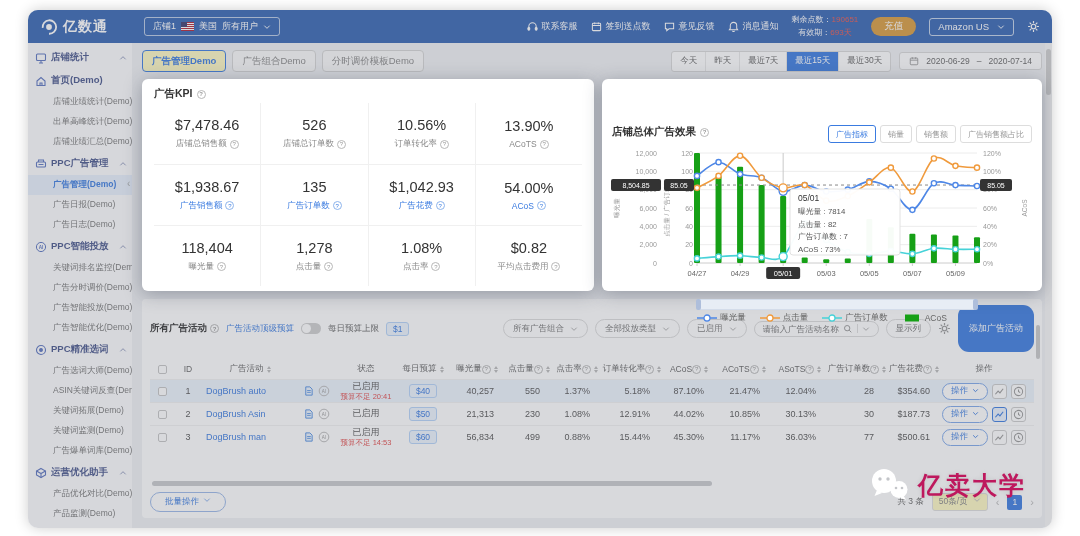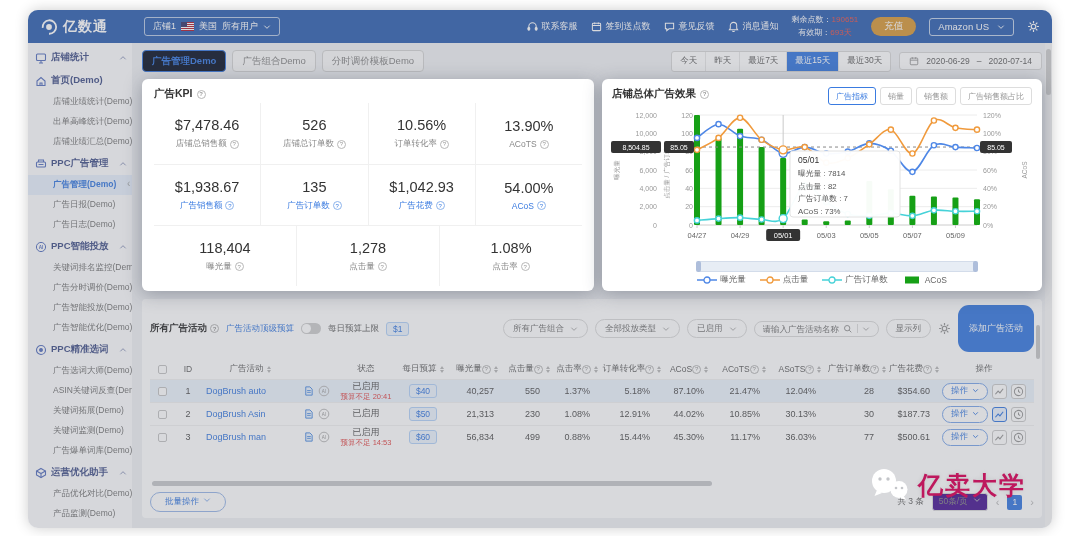--- a/index.html
+++ b/index.html
@@ -42,21 +42,21 @@
     white-space:nowrap; overflow:hidden; cursor:pointer; }
   .side-item.active { background:#e8f1fd; color:#3a7be0; font-weight:bold; }
   .side-collapse { position:absolute; left:99px; top:168px; color:#aaa; font-size:10px; z-index:6; cursor:pointer; }
 
   
   .main { position:absolute; left:104px; top:33px; right:0; bottom:0;
     padding:7px 10px; background:#f0f2f5; }
   .tabrow { display:flex; align-items:center; }
   .tab { border:1px solid #d5d5d5; background:#fafafa; color:#888; font-size:9.5px;
     padding:3.5px 9px; border-radius:4px; margin-right:6px; cursor:pointer; }
-  .tab.active { border-color:#3a7be0; color:#3a7be0; background:#0f172a; font-weight:bold; }
+  .tab.active { border-color:#3a7be0; color:#3a7be0; background:#fef9c3; font-weight:bold; }
   .dates { margin-left:auto; display:flex; align-items:center; }
   .dateseg { display:flex; border:1px solid #d9d9d9; border-radius:3px; overflow:hidden; background:#fff; }
   .seg { font-size:8.5px; color:#666; padding:3.5px 8px; border-left:1px solid #e8e8e8; cursor:pointer; white-space:nowrap; }
   .seg:first-child { border-left:none; }
   .seg.active { background:#3a7be0; color:#fff; }
   .daterange { display:flex; align-items:center; gap:7px; border:1px solid #d9d9d9;
     border-radius:3px; background:#fff; padding:3px 9px; font-size:8.5px; color:#666;
     margin-left:8px; cursor:pointer; }
 
   
@@ -74,21 +74,21 @@
   .kpi-grid { margin-top:2px; }
   .kpi-row { display:flex; height:61px; border-top:1px solid #f0f0f0; }
   .kpi-row:first-child { border-top:none; }
   .kpi-cell { flex:1; display:flex; flex-direction:column; align-items:center;
     justify-content:center; gap:5px; border-left:1px solid #f0f0f0; }
   .kpi-cell:first-child { border-left:none; }
   .kpi-val { font-size:14.5px; color:#333; }
   .kpi-lbl { font-size:8.5px; color:#888; display:flex; gap:3px; align-items:center; }
   .kpi-lbl.accent { color:#3a7be0; }
 
-  .chart-head { display:flex; align-items:flex-start; justify-content:space-between; padding:2px 3px 0 3px; }
+  .chart-head { display:flex; align-items:flex-start; justify-content:space-between; padding:2px 3px 0 3px;margin-top:38px; }
   .cbtns { display:flex; }
   .cbtn { font-size:8px; padding:2.5px 7px; border:1px solid #ddd; border-radius:3px;
     color:#999; background:#fff; margin-left:4px; cursor:pointer; white-space:nowrap; }
   .cbtn.active { color:#3a7be0; border-color:#3a7be0; }
   .brush { height:11px; background:#e7edf5; border:1px solid #d3dcea; border-radius:3px;
     margin:2px 0 2px 88px; width:280px; position:relative; cursor:pointer; }
   .brush::before,.brush::after { content:""; position:absolute; top:-1px; bottom:-1px;
     width:5px; background:#aebedb; border-radius:2px; }
   .brush::before { left:-2px; } .brush::after { right:-2px; }
   .legend { display:flex; justify-content:center; gap:14px; font-size:8.5px;
@@ -142,21 +142,21 @@
     display:inline-flex; align-items:center; justify-content:center; color:#999;
     background:#fff; margin-left:4px; cursor:pointer; flex:none; }
   .iconbtn.active { border-color:#3a7be0; color:#3a7be0; background:#eaf2fe; }
 
   .hscroll { position:absolute; left:10px; bottom:32px; width:560px; height:5px;
     background:#c9cbce; border-radius:3px; cursor:pointer; }
   .table-footer { margin-top:auto; display:flex; align-items:center; font-size:8.5px; color:#666; }
   .bulkbtn { border:1px solid #9bb8e8; color:#3a7be0; border-radius:10px; background:#fff;
     font-size:8.5px; padding:3px 14px; display:flex; gap:4px; cursor:pointer; }
   .tf-right { margin-left:auto; display:flex; align-items:center; gap:8px; }
-  .psize { border:1px solid #ddd; border-radius:3px; padding:2px 6px; background:#4c1d95;
+  .psize { border:1px solid #ddd; border-radius:3px; padding:2px 6px; background:#fef9c3;
     display:flex; gap:5px; color:#888; cursor:pointer; }
   .pg-arrow { color:#bbb; font-size:11px; cursor:pointer; }
   .page-cur { width:15px; height:15px; background:#3a7be0; color:#fff; border-radius:2px;
     display:flex; align-items:center; justify-content:center; cursor:pointer; }
   .vscroll { position:absolute; right:2px; top:26px; width:4px; height:34px;
     background:#c9c9c9; border-radius:2px; cursor:pointer; }
   .app-vscroll { position:absolute; right:0; top:33px; bottom:0; width:7px; background:#f7f7f7; z-index:5; }
   .app-vscroll .thumb { position:absolute; top:6px; left:1px; width:5px; height:46px;
     background:#cfcfcf; border-radius:3px; }
 
@@ -465,20 +465,27 @@
                   <div class="kpi-val">1,278</div>
                   <div class="kpi-lbl">
                     <span>点击量</span>
                     <span class="q">?</span>
                   </div>
                 </div>
                 <div class="kpi-cell">
                   <div class="kpi-val">1.08%</div>
                   <div class="kpi-lbl">
                     <span>点击率</span>
+                    <span class="q">?</span>
+                  </div>
+                </div>
+                <div class="kpi-cell">
+                  <div class="kpi-val">$0.82</div>
+                  <div class="kpi-lbl">
+                    <span>平均点击费用</span>
                     <span class="q">?</span>
                   </div>
                 </div>
               </div>
             </div>
         </section>
 
         <section class="card chart-card">
           <div class="chart-head">
             <div class="card-title">

